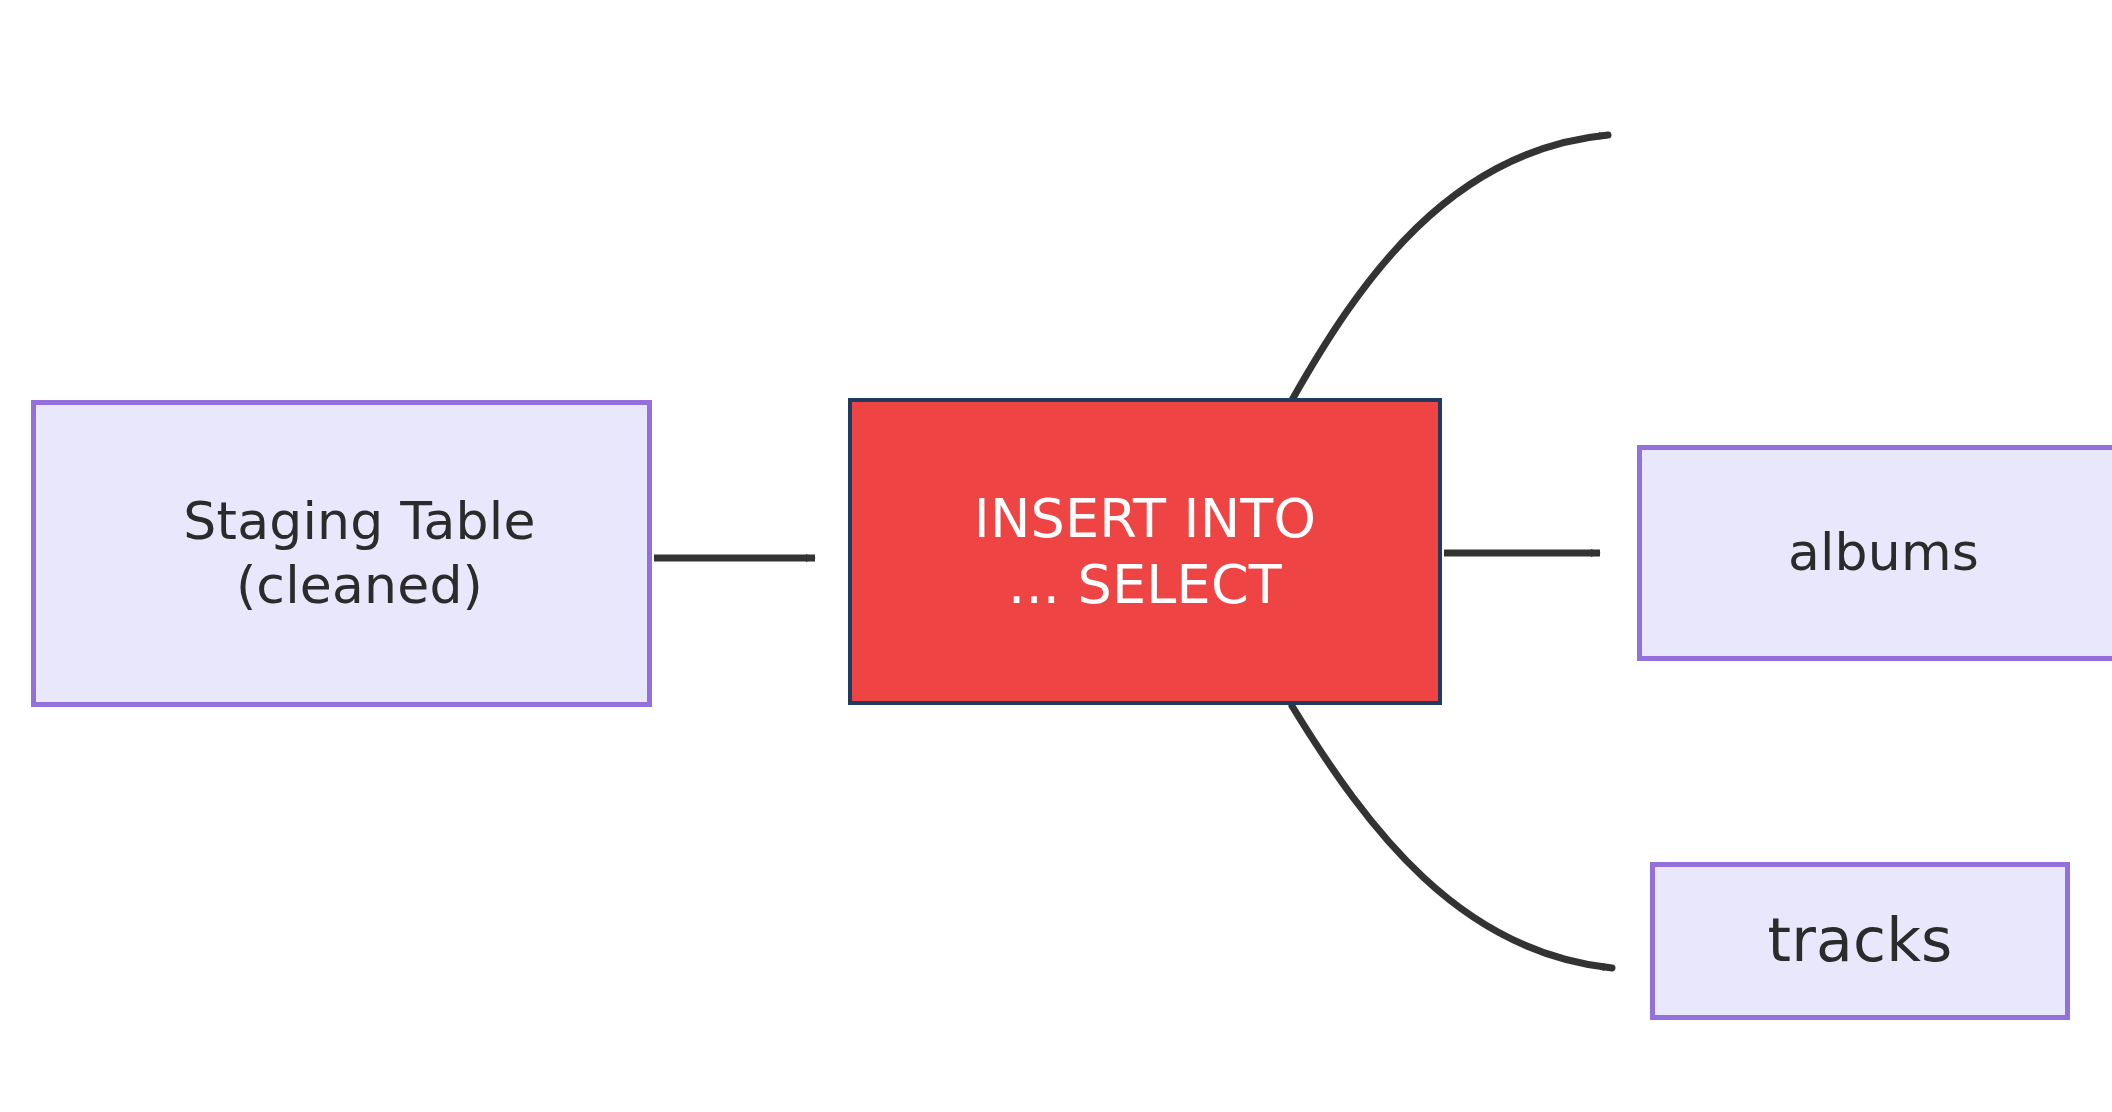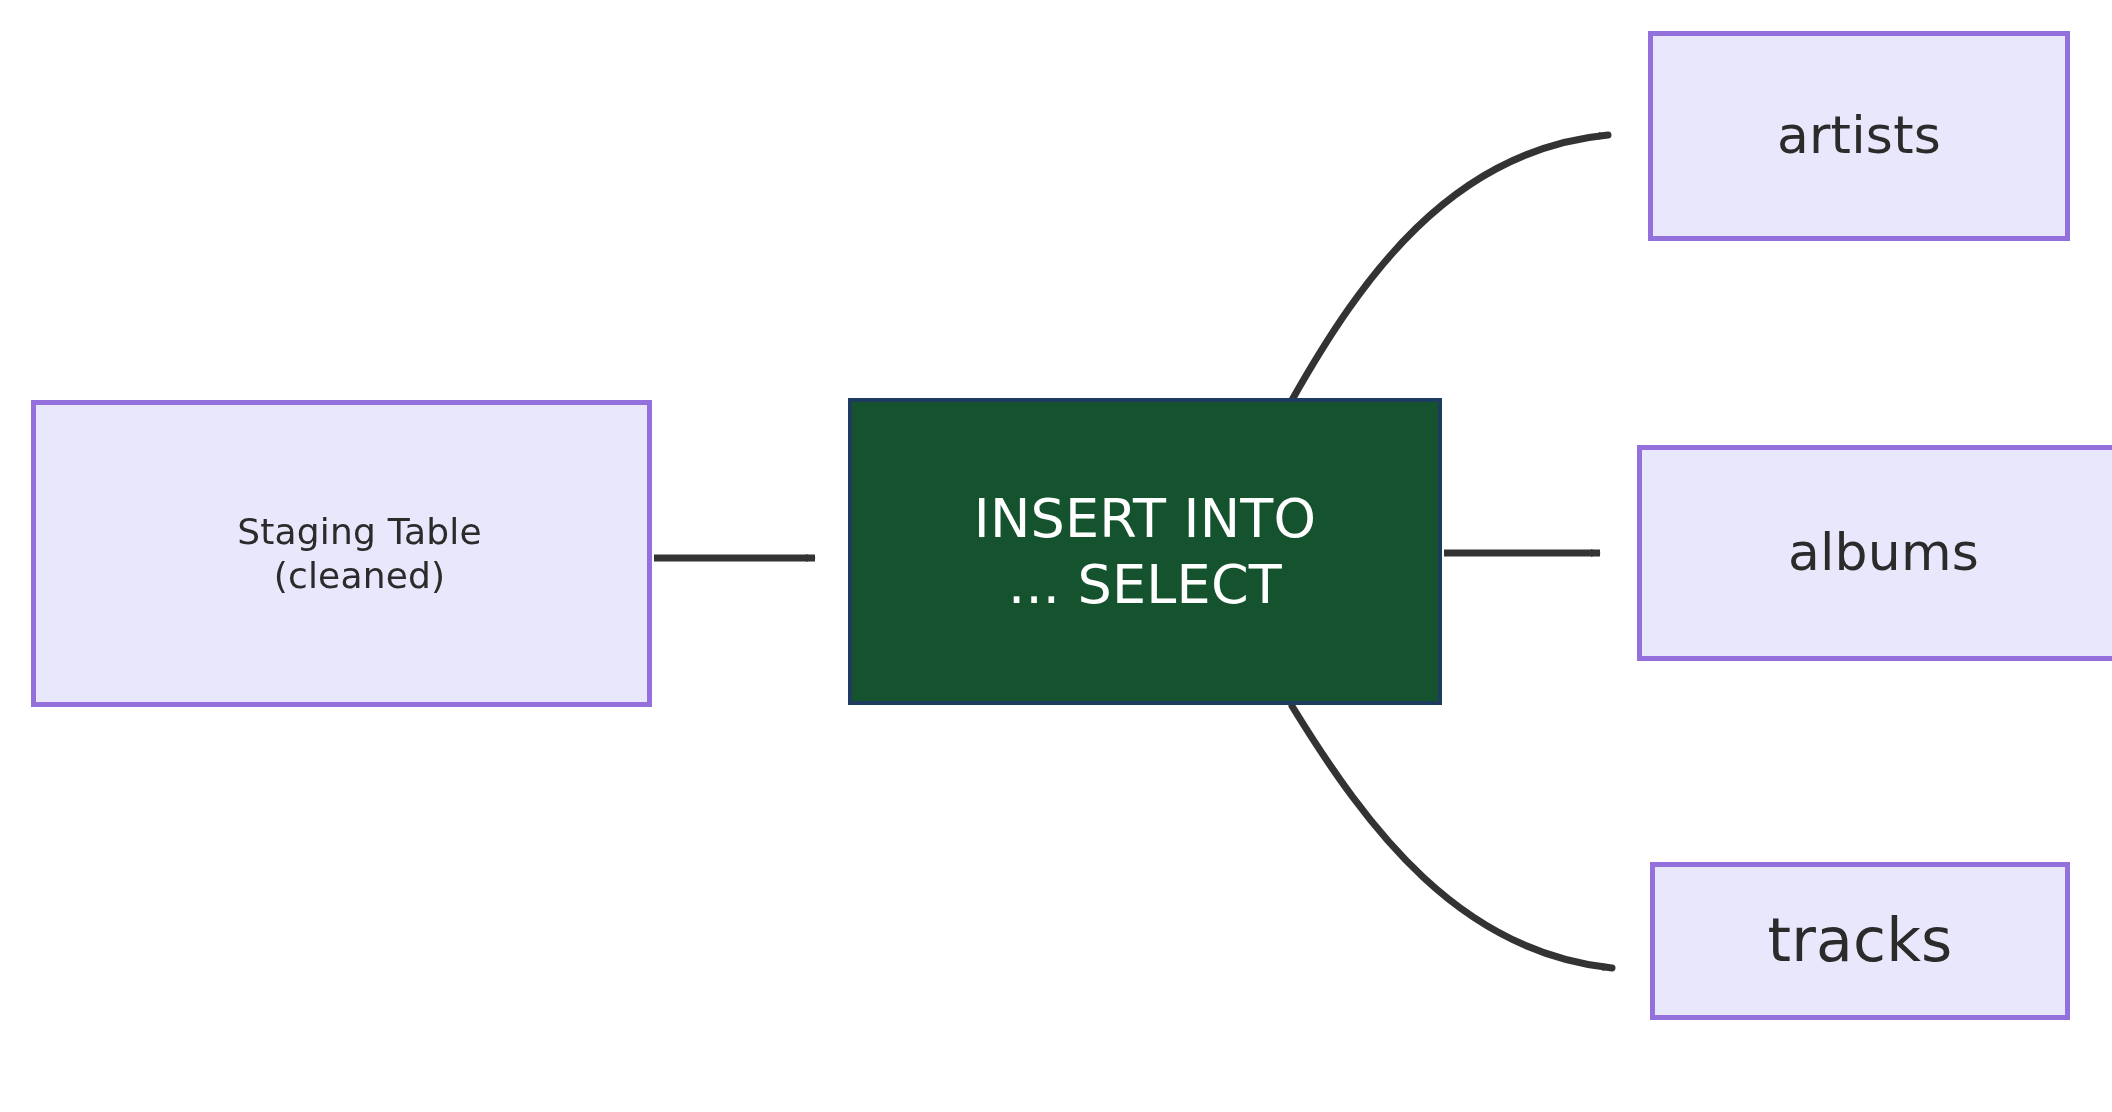--- a/index.html
+++ b/index.html
@@ -33,34 +33,34 @@
     justify-content: center;
     text-align: center;
     line-height: 1.22;
   }
   .node-plain {
     background: #e9e7fb;
     border: 5px solid #9370db;
     color: #2b2b2b;
   }
   .node-accent {
-    background: #14532d;
+    background: #ef4444;
     border: 4px solid #1d3c5f;
     color: #ffffff;
   }
   .node-label {
     display: block;
     white-space: pre-line;
     letter-spacing: 0.2px;
   }
 
   
   #node-staging {
     left: 31px;  top: 400px;  width: 621px;  height: 307px;
-    font-size: 36px;
+    font-size: 52px;
     padding-left: 36px;
   }
   #node-insert {
     left: 848px; top: 398px;  width: 594px;  height: 307px;
     font-size: 54px;
   }
   #node-artists {
     left: 1648px; top: 31px;   width: 422px;  height: 210px;
     font-size: 52px;
   }
@@ -97,23 +97,20 @@
   <div class="node node-plain" id="node-staging">
     <span class="node-label">Staging Table
 (cleaned)</span>
   </div>
 
   <div class="node node-accent" id="node-insert">
     <span class="node-label">INSERT INTO
 ... SELECT</span>
   </div>
 
-  <div class="node node-plain" id="node-artists">
-    <span class="node-label">artists</span>
-  </div>
 
   <div class="node node-plain" id="node-albums">
     <span class="node-label">albums</span>
   </div>
 
   <div class="node node-plain" id="node-tracks">
     <span class="node-label">tracks</span>
   </div>
 
 </div>

